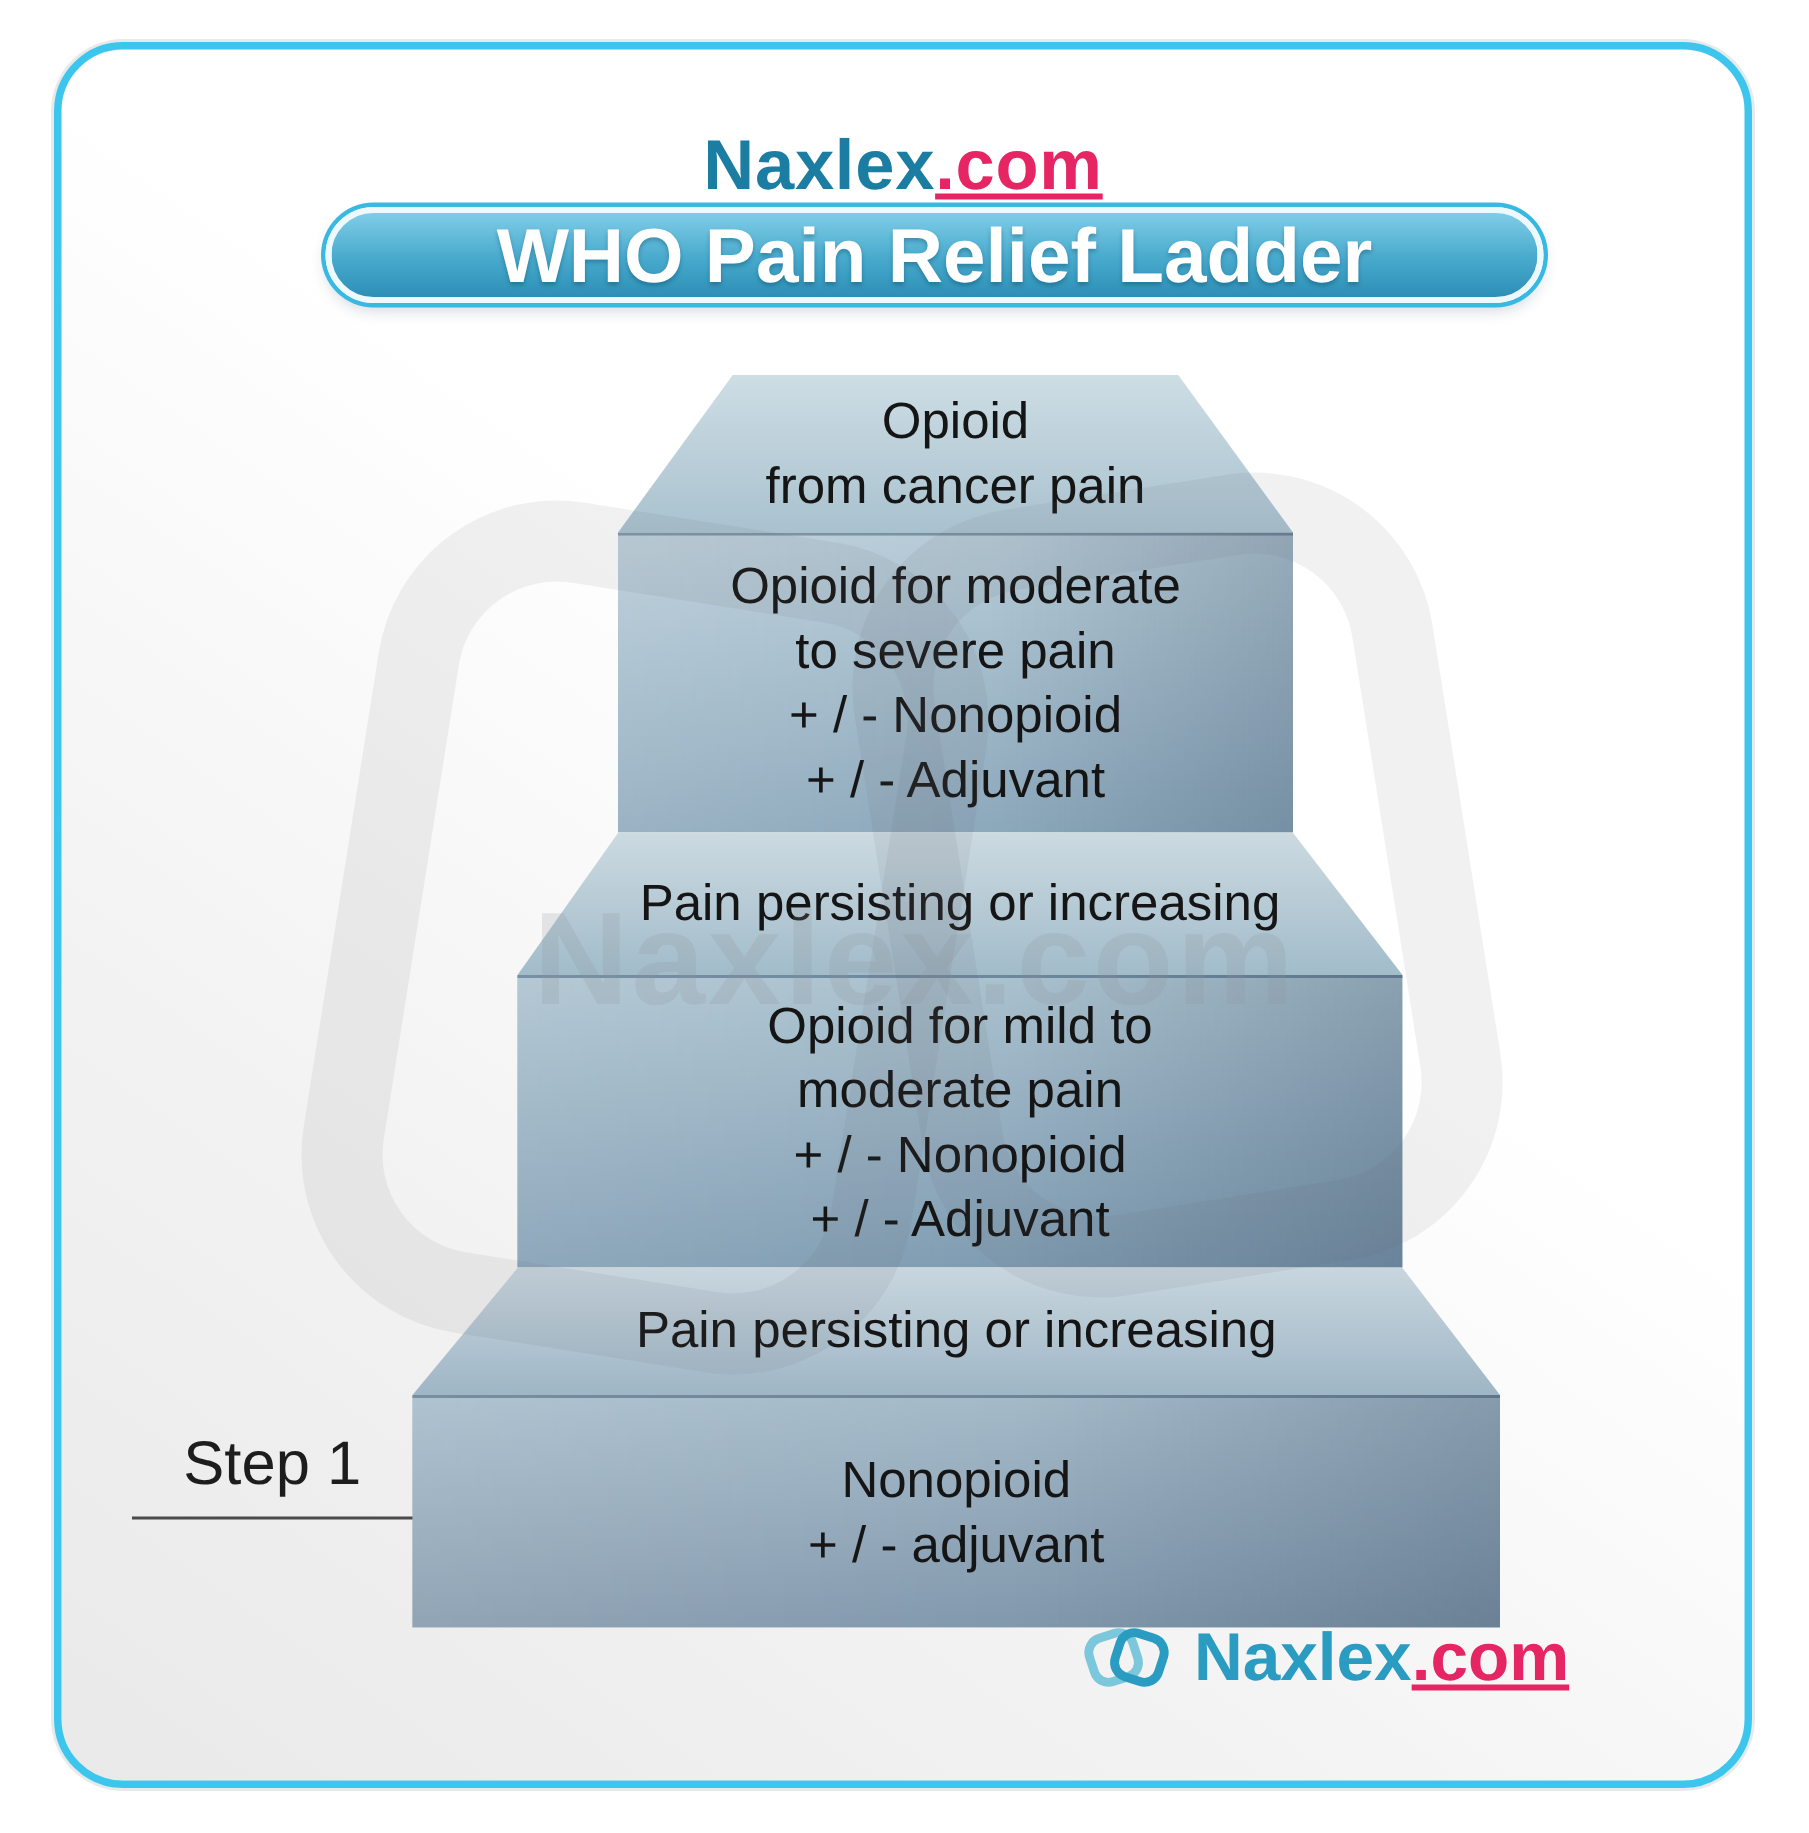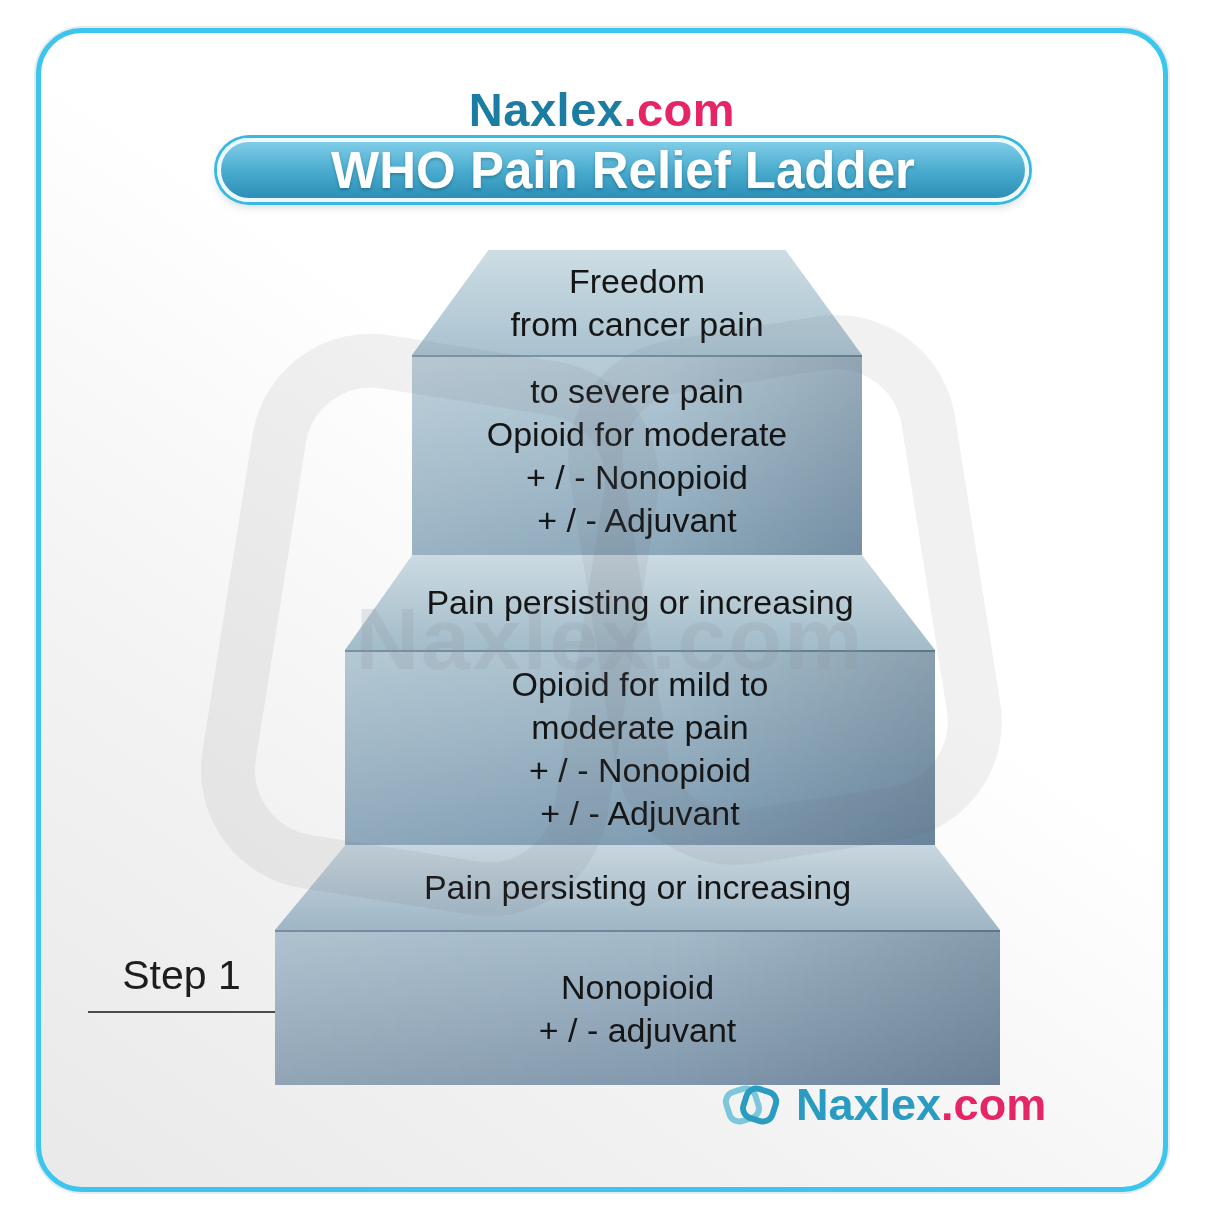--- a/index.html
+++ b/index.html
@@ -15,21 +15,21 @@
     background:linear-gradient(215deg,#ffffff 42%,#f3f3f3 70%,#e9e9e9 100%);
     box-shadow:0 0 0 2px rgba(60,70,80,0.12);
   }
 
   
   .header-brand {
     position:absolute; left:36px; top:82px; width:1132px; text-align:center;
     font-size:47px; font-weight:bold; letter-spacing:0.5px; z-index:6;
   }
   .brand-name { color:#1b7da1; }
-  .brand-tld  { color:#e62565; }
+  .brand-tld  { color:#e62565;text-decoration:underline; }
 
   .title-pill {
     position:absolute; left:50%; top:138px; transform:translateX(-50%);
     width:812px; height:64px; line-height:58px; text-align:center;
     border-radius:38px; z-index:6;
     background:linear-gradient(180deg,#7fcde8 0%,#47a9cc 55%,#2d8fb6 100%);
     border:4px solid #eef9fd;
     box-shadow:0 0 0 3px #38b9e2, 0 5px 10px rgba(0,40,70,0.18);
     color:#ffffff; font-size:51px; font-weight:bold;
     text-shadow:0 2px 3px rgba(0,60,90,0.35);
@@ -127,26 +127,26 @@
 
   <div class="title-pill">
     <span>WHO Pain Relief Ladder</span>
   </div>
 
   <div class="wm-ring r1"></div>
   <div class="wm-ring r2"></div>
   <div class="watermark-text">Naxlex.com</div>
 
   <div class="step-top s3-top">
-    <span class="step-line">Freedom</span>
+    <span class="step-line">Opioid</span>
     <span class="step-line">from cancer pain</span>
   </div>
   <div class="step-front s3-front">
+    <span class="step-line">Opioid for moderate</span>
     <span class="step-line">to severe pain</span>
-    <span class="step-line">Opioid for moderate</span>
     <span class="step-line">+ / - Nonopioid</span>
     <span class="step-line">+ / - Adjuvant</span>
   </div>
 
   <div class="step-top s2-top">
     <span class="step-line">Pain persisting or increasing</span>
   </div>
   <div class="step-front s2-front">
     <span class="step-line">Opioid for mild to</span>
     <span class="step-line">moderate pain</span>

